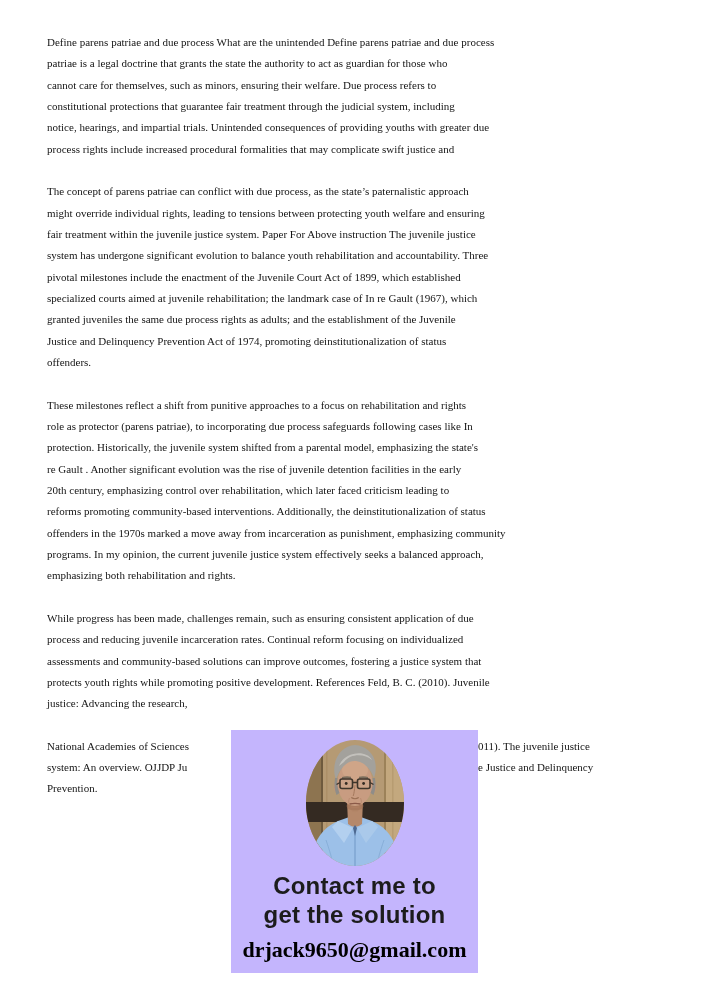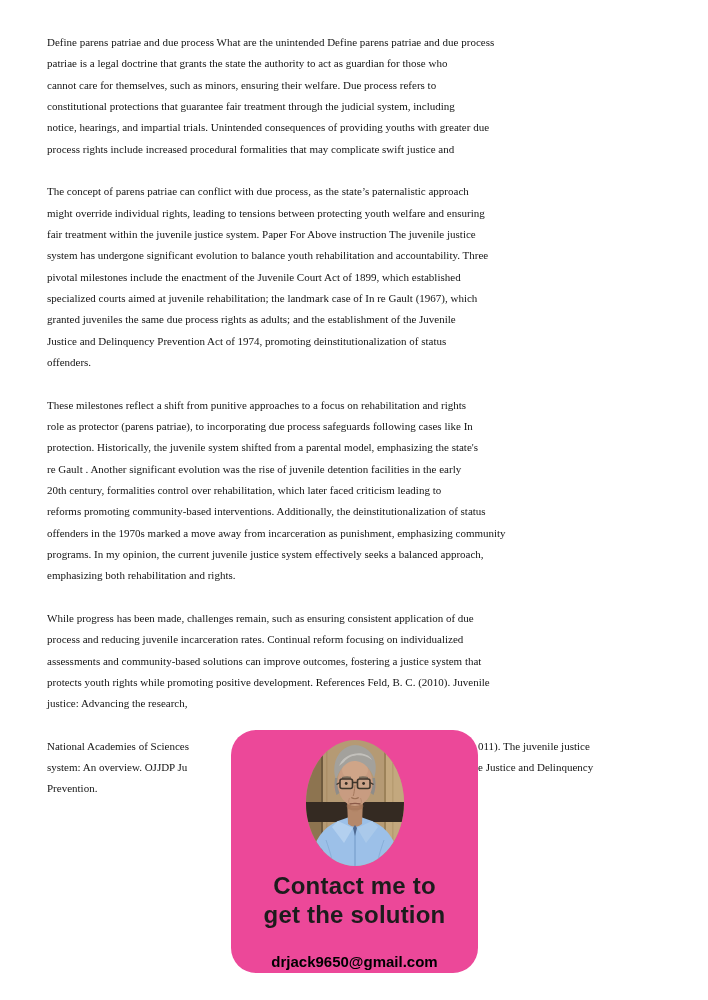--- a/index.html
+++ b/index.html
@@ -31,25 +31,25 @@
   .promo-photo { display: block; margin: 10px auto 0 auto; }
   .promo-heading {
     font-family: "Liberation Sans", sans-serif;
     font-weight: bold;
     font-size: 24px;
     line-height: 28.5px;
     letter-spacing: 0.2px;
     margin-top: 6px;
   }
   .promo-email {
-    font-family: Liberation Sans, sans-serif;
+    font-family: Liberation Serif, serif;
     font-weight: bold;
-    font-size: 15px;
+    font-size: 22px;
     line-height: 26px;
-    margin-top: 20px;
+    margin-top: 8px;
   }
 </style>
 </head>
 <body>
 
 <div class="doc" style="color: rgb(20, 20, 20);">
     <div class="para">
       <div class="line">Define parens patriae and due process What are the unintended Define parens patriae and due process</div>
       <div class="line">patriae is a legal doctrine that grants the state the authority to act as guardian for those who</div>
       <div class="line">cannot care for themselves, such as minors, ensuring their welfare. Due process refers to</div>
@@ -66,41 +66,41 @@
       <div class="line">specialized courts aimed at juvenile rehabilitation; the landmark case of In re Gault (1967), which</div>
       <div class="line">granted juveniles the same due process rights as adults; and the establishment of the Juvenile</div>
       <div class="line">Justice and Delinquency Prevention Act of 1974, promoting deinstitutionalization of status</div>
       <div class="line">offenders.</div>
     </div>
     <div class="para">
       <div class="line">These milestones reflect a shift from punitive approaches to a focus on rehabilitation and rights</div>
       <div class="line">role as protector (parens patriae), to incorporating due process safeguards following cases like In</div>
       <div class="line">protection. Historically, the juvenile system shifted from a parental model, emphasizing the state's</div>
       <div class="line">re Gault . Another significant evolution was the rise of juvenile detention facilities in the early</div>
-      <div class="line">20th century, formalities control over rehabilitation, which later faced criticism leading to</div>
+      <div class="line">20th century, emphasizing control over rehabilitation, which later faced criticism leading to</div>
       <div class="line">reforms promoting community-based interventions. Additionally, the deinstitutionalization of status</div>
       <div class="line">offenders in the 1970s marked a move away from incarceration as punishment, emphasizing community</div>
       <div class="line">programs. In my opinion, the current juvenile justice system effectively seeks a balanced approach,</div>
       <div class="line">emphasizing both rehabilitation and rights.</div>
     </div>
     <div class="para">
       <div class="line">While progress has been made, challenges remain, such as ensuring consistent application of due</div>
       <div class="line">process and reducing juvenile incarceration rates. Continual reform focusing on individualized</div>
       <div class="line">assessments and community-based solutions can improve outcomes, fostering a justice system that</div>
       <div class="line">protects youth rights while promoting positive development. References Feld, B. C. (2010). Juvenile</div>
       <div class="line">justice: Advancing the research, </div>
     </div>
     <div class="para">
       <div class="line"><span>National Academies of Sciences</span><span class="frag">011). The juvenile justice</span></div>
       <div class="line"><span>system: An overview. OJJDP Ju</span><span class="frag">e Justice and Delinquency</span></div>
       <div class="line">Prevention.</div>
     </div>
   </div>
 
-<div class="promo" style="background: #ec4899; border-radius: 25px;">
+<div class="promo" style="background: #c4b5fd;">
   <svg class="promo-photo" width="98" height="126" viewBox="0 0 98 126" aria-hidden="true">
     <defs>
       <clipPath id="ovalClip">
           <ellipse cx="49" cy="63" rx="49" ry="63"></ellipse>
         </clipPath>
     </defs>
     <g clip-path="url(#ovalClip)">
 
       <rect x="0" y="0" width="98" height="126" fill="#b59a74"></rect>
       <rect x="0" y="0" width="16" height="126" fill="#8d7450"></rect>

